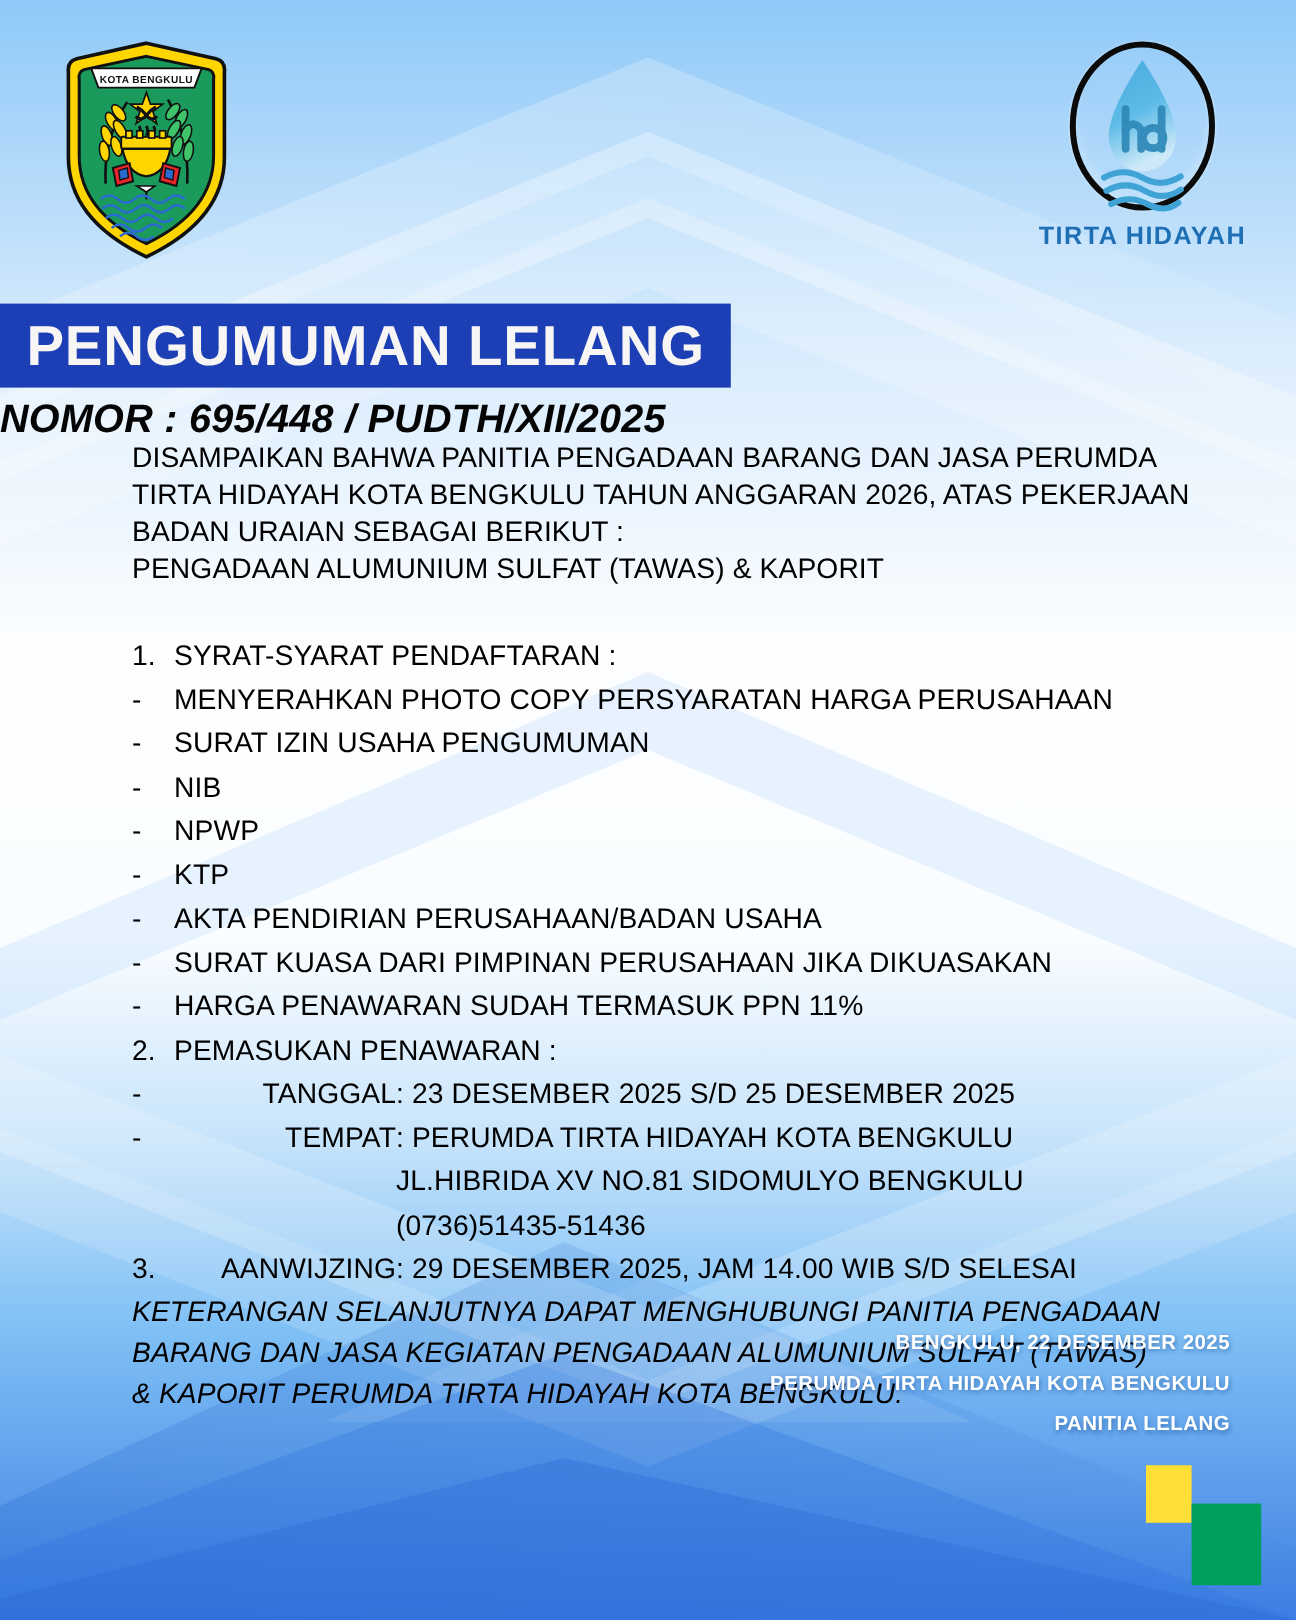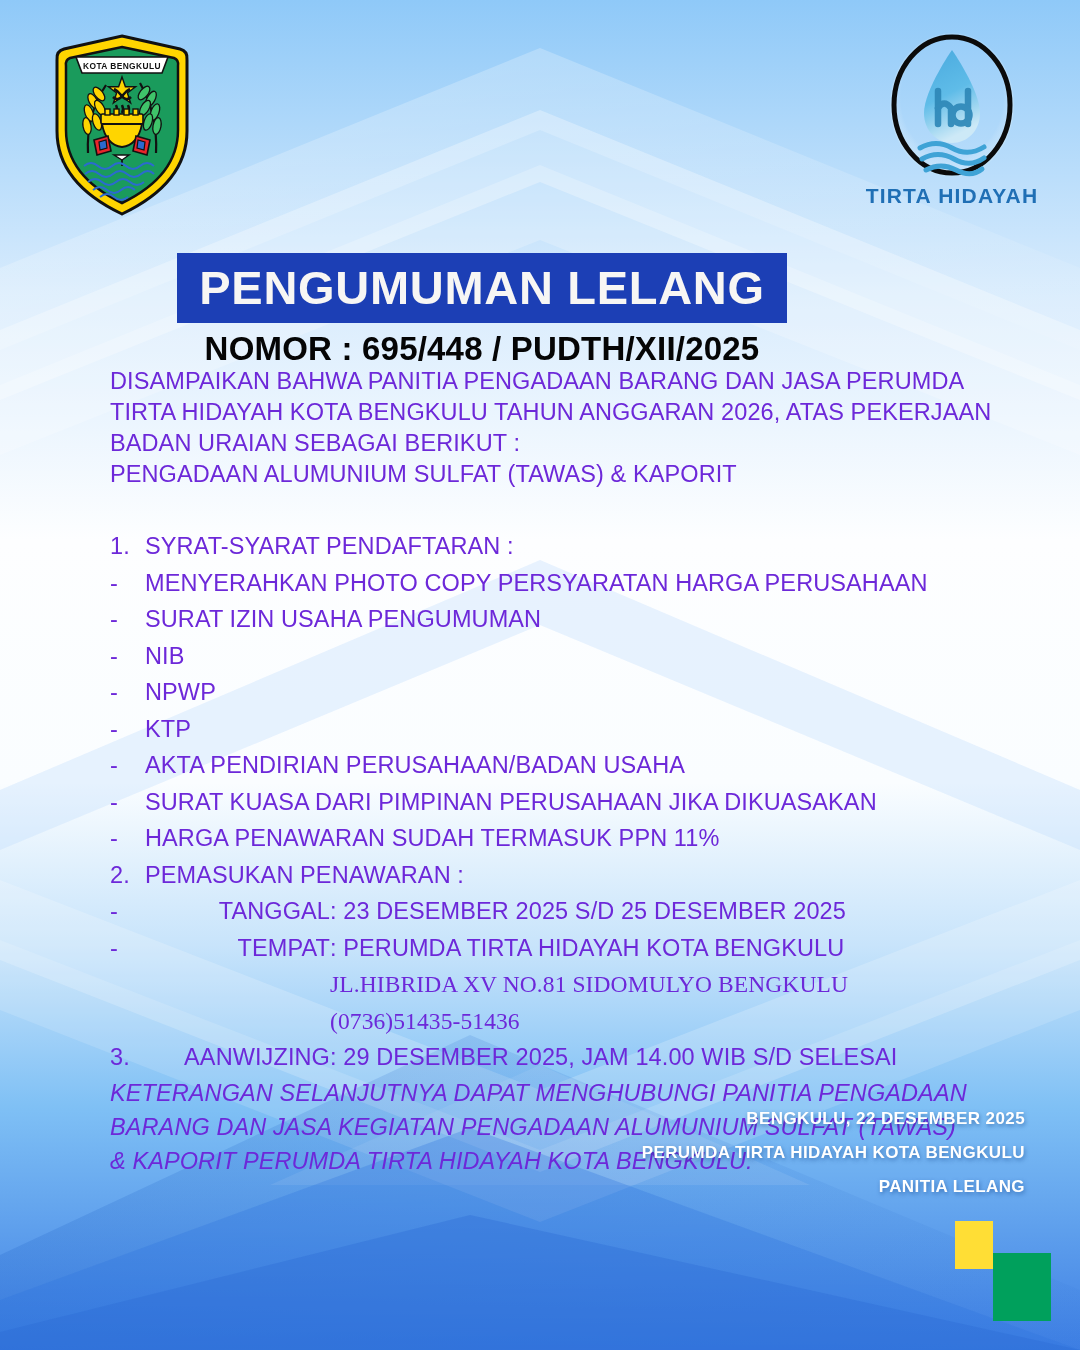--- a/index.html
+++ b/index.html
@@ -15,65 +15,66 @@
   #bg { position:absolute; inset:0; z-index:0; }
 
   
   .page { position:absolute; inset:0; z-index:2; }
 
   
   .logo-left  { position:absolute; left:52px;  top:33px;  width:140px; height:185px; }
   .logo-right { position:absolute; right:38px; top:28px;  width:180px; height:185px; }
 
   
-  .title-wrap { position:absolute; top:253px; left:0; width:964px; text-align:center; }
+  .title-wrap { position:absolute; top:253px; left:0; width:964px; }
   .title-bar {
     display:inline-block;
     background:#1C3FB5;
     color:#F7F6F4;
     font-size:47px;
     font-weight:bold;
     letter-spacing:0.7px;
     line-height:1;
     padding:11px 22px 12px 22px;
   }
   .nomor {
     display:block;
     margin-top:7px;
     color:#050505;
     font-size:33px;
     font-weight:bold;
     letter-spacing:0.2px;
+    font-style:italic;
   }
 
   
   .body-text {
     position:absolute;
     left:110px;
     top:366px;
     width:930px;
-    color:#6d28d9;
+    color:#000000;
     font-size:23.5px;
     letter-spacing:0.1px;
   }
   .intro p { line-height:31px; white-space:nowrap; }
   .intro { margin-bottom:0; }
 
   .gap { height:38px; }
 
   .li { display:flex; line-height:36.5px; white-space:nowrap; }
   .li .mk { width:35px; flex:0 0 35px; }
   .li .tx { flex:1 1 auto; }
 
   .kv { display:flex; line-height:36.5px; white-space:nowrap; }
   .kv .mk  { width:35px; flex:0 0 35px; }
   .kv .key { width:185px; flex:0 0 185px;text-align:right; }
   .kv .val { flex:1 1 auto; }
 
-  .cont { display:flex; line-height:36.5px; white-space:nowrap;font-family:Liberation Serif, serif; }
+  .cont { display:flex; line-height:36.5px; white-space:nowrap; }
   .cont .pad { width:220px; flex:0 0 220px; }
 
   .para p { line-height:34px; white-space:nowrap;font-style:italic; }
 
   
   .signature {
     position:absolute;
     right:55px;
     top:1102px;
     text-align:right;

